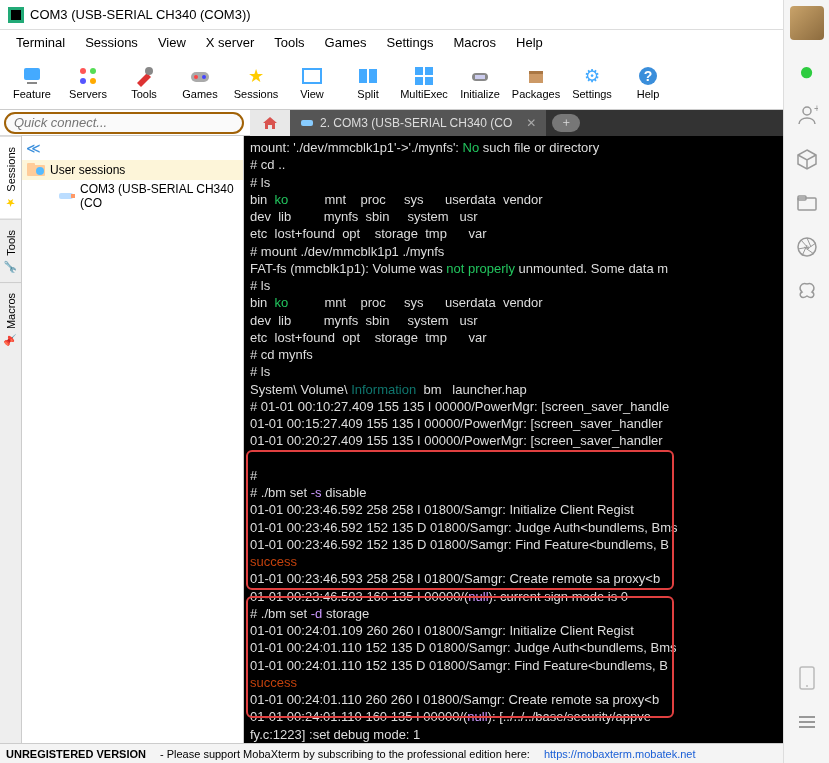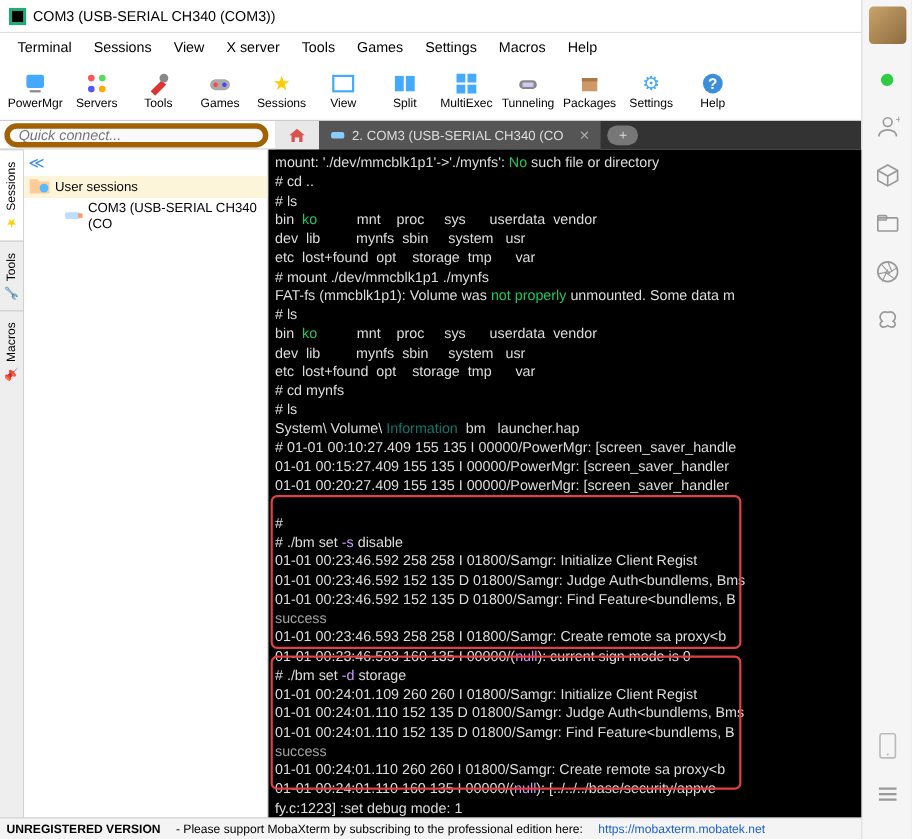--- a/index.html
+++ b/index.html
@@ -6,38 +6,38 @@
 body { width: 829px; height: 763px; background: #e8e8e8; overflow: hidden; display: flex; }
 .main { flex: 1; display: flex; flex-direction: column; background: #fff; }
 .titlebar { height: 30px; background: #fff; display: flex; align-items: center; padding: 0 8px; font-size: 13px; border-bottom: 1px solid #ddd; }
 .titlebar .icon { width: 16px; height: 16px; margin-right: 6px; }
 .menubar { height: 24px; display: flex; align-items: center; padding: 0 6px; gap: 0; font-size: 13px; }
 .menubar span { padding: 2px 10px; cursor: pointer; text-align: center; }
 .toolbar { height: 56px; display: flex; align-items: center; padding: 2px 6px; gap: 4px; border-bottom: 1px solid #ccc; }
 .tbtn { display: flex; flex-direction: column; align-items: center; width: 52px; font-size: 11px; cursor: pointer; padding: 2px; }
 .tbtn .ticon { width: 24px; height: 24px; display: flex; align-items: center; justify-content: center; font-size: 18px; }
 .quickrow { height: 26px; display: flex; align-items: center; border-bottom: 1px solid #ccc; }
-.quickrow input { flex: 0 0 240px; height: 22px; padding: 2px 8px; border: 5px solid #a16207; border-radius: 12px; margin-left: 4px; font-size: 13px; color: #888; font-style: italic; background: #fafafa; }
+.quickrow input { flex: 0 0 240px; height: 22px; padding: 2px 8px; border: 2px solid #a16207; border-radius: 12px; margin-left: 4px; font-size: 13px; color: #888; font-style: italic; background: #fafafa; }
 .tabs { flex: 1; display: flex; align-items: center; background: #333; height: 26px; margin-left: 6px; }
 .tab { display: flex; align-items: center; gap: 6px; padding: 0 10px; height: 100%; color: #ddd; font-size: 12px; cursor: pointer; }
 .tab.home { background: #e8e8e8; color: #333; width: 40px; justify-content: center; }
 .tab.active { background: #555; }
 .tab .close { margin-left: 8px; color: #aaa; }
 .content { flex: 1; display: flex; min-height: 0; }
 .sidetabs { width: 22px; background: #eee; display: flex; flex-direction: column; border-right: 1px solid #ccc; }
 .sidetab { writing-mode: vertical-rl; transform: rotate(180deg); padding: 10px 2px; font-size: 11px; text-align: center; border-bottom: 1px solid #ccc; cursor: pointer; display: flex; align-items: center; gap: 4px; }
 .sidetab.active { background: #fff; }
 .sidepanel { width: 222px; background: #fff; border-right: 1px solid #ccc; display: flex; flex-direction: column; }
 .sidehead { display: flex; align-items: center; padding: 4px; gap: 4px; }
 .treeitem { display: flex; align-items: center; gap: 4px; padding: 2px 4px; font-size: 12px; cursor: pointer; }
 .treeitem.root { background: #fdf5d9; }
 .treeitem.child { padding-left: 36px; }
 .terminal { flex: 1; background: #000; color: #ddd; font-family: "Consolas", "Courier New", monospace; font-size: 13px; padding: 4px 6px; overflow: hidden; white-space: pre; line-height: 1.25; position: relative; }
 .terminal .red { color: #22c55e; }
-.terminal .green { color: #a3a3a3; }
+.terminal .green { color: #c2410c; }
 .terminal .purple { color: #cc99ff; }
 .terminal .cyan { color: #0f766e; }
 .hlbox { position: absolute; border: 2px solid #e04040; border-radius: 6px; pointer-events: none; }
 .hlbox.b1 { left: 2px; top: 314px; width: 428px; height: 140px; }
 .hlbox.b2 { left: 2px; top: 460px; width: 428px; height: 122px; }
 .statusbar { height: 20px; background: #f4f4f4; border-top: 1px solid #ccc; font-size: 11px; display: flex; align-items: center; padding: 0 6px; gap: 14px; }
 .statusbar a { color: #1a5fd6; text-decoration: none; }
 .rightbar { width: 46px; background: #f5f5f5; border-left: 1px solid #ddd; display: flex; flex-direction: column; align-items: center; padding-top: 6px; gap: 18px; }
 .rightbar .ri { width: 26px; height: 26px; display: flex; align-items: center; justify-content: center; color: #888; font-size: 20px; cursor: pointer; }
 .avatar { width: 34px; height: 34px; border-radius: 4px; background: linear-gradient(135deg,#c9a36a,#8c6b3e); }
@@ -70,21 +70,21 @@
   </div>
 
   <div class="toolbar">
     <div class="tbtn">
         <span class="ticon">
           <svg width="22" height="22">
             <rect x="3" y="3" width="16" height="12" fill="#4af" rx="2"></rect>
             <rect x="6" y="17" width="10" height="2" fill="#888"></rect>
           </svg>
         </span>
-        <span>PowerMgr</span>
+        <span>Feature</span>
       </div>
     <div class="tbtn">
         <span class="ticon">
           <svg width="22" height="22">
             <circle cx="6" cy="6" r="3" fill="#f55"></circle>
             <circle cx="16" cy="6" r="3" fill="#5d5"></circle>
             <circle cx="6" cy="16" r="3" fill="#55f"></circle>
             <circle cx="16" cy="16" r="3" fill="#fa0"></circle>
           </svg>
         </span>
@@ -141,21 +141,21 @@
         </span>
         <span>MultiExec</span>
       </div>
     <div class="tbtn">
         <span class="ticon">
           <svg width="22" height="22">
             <rect x="3" y="8" width="16" height="8" rx="4" fill="#888"></rect>
             <rect x="6" y="10" width="10" height="4" fill="#cce"></rect>
           </svg>
         </span>
-        <span>Tunneling</span>
+        <span>Initialize</span>
       </div>
     <div class="tbtn">
         <span class="ticon">
           <svg width="22" height="22">
             <rect x="4" y="6" width="14" height="12" fill="#c96"></rect>
             <rect x="4" y="6" width="14" height="3" fill="#a74"></rect>
           </svg>
         </span>
         <span>Packages</span>
       </div>

